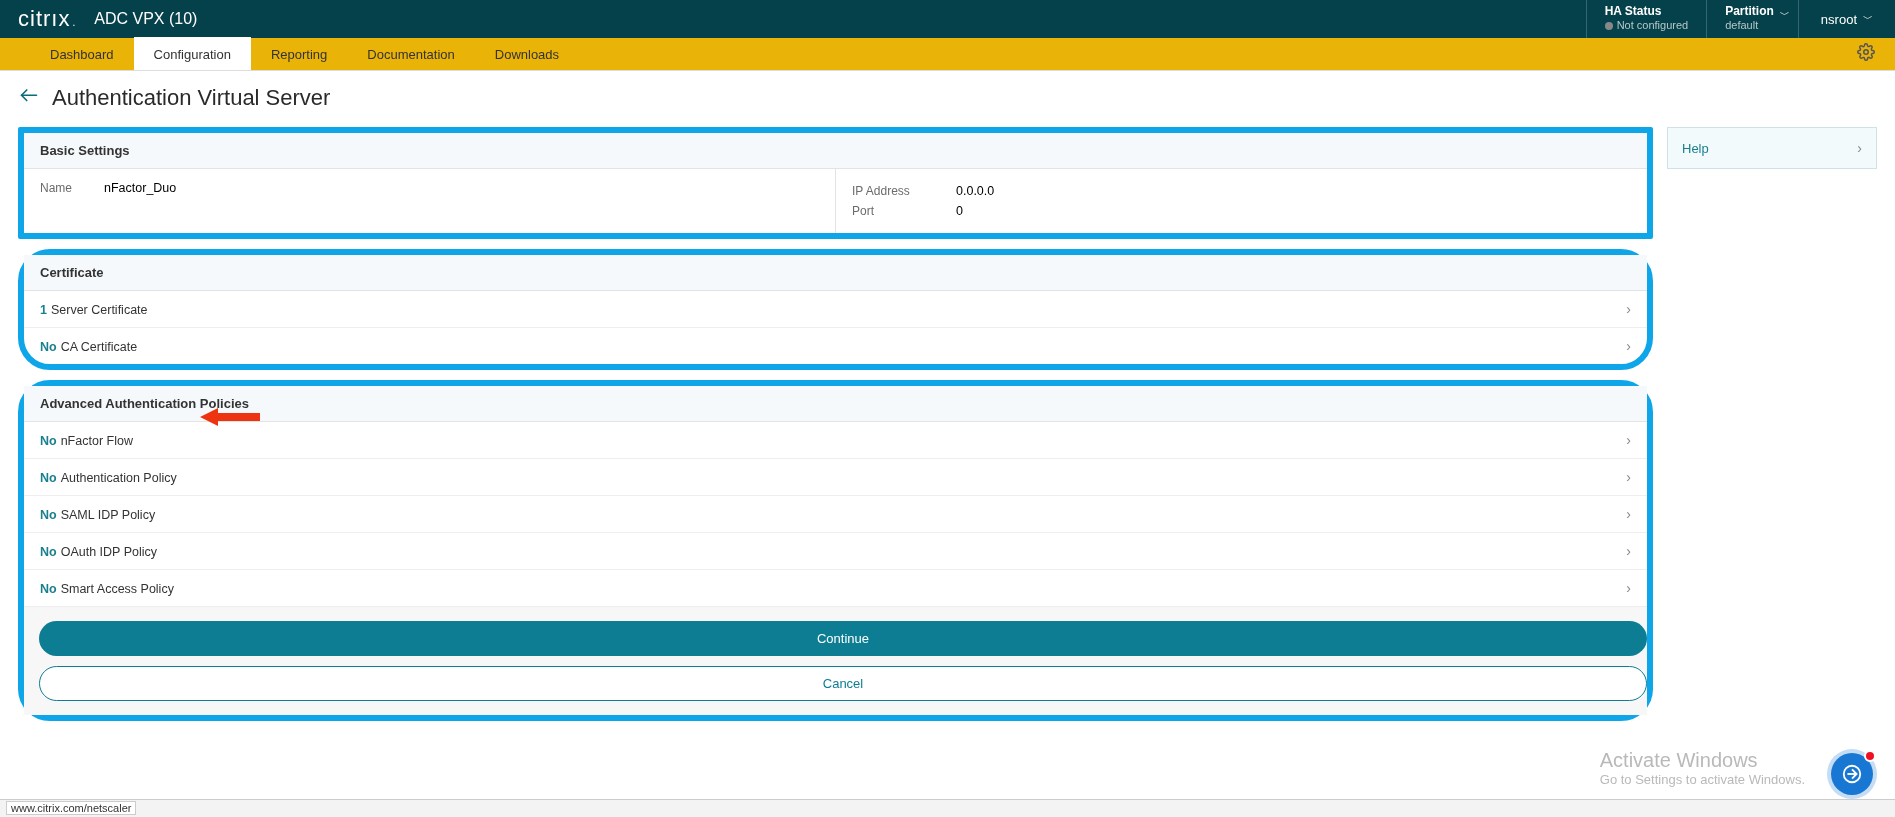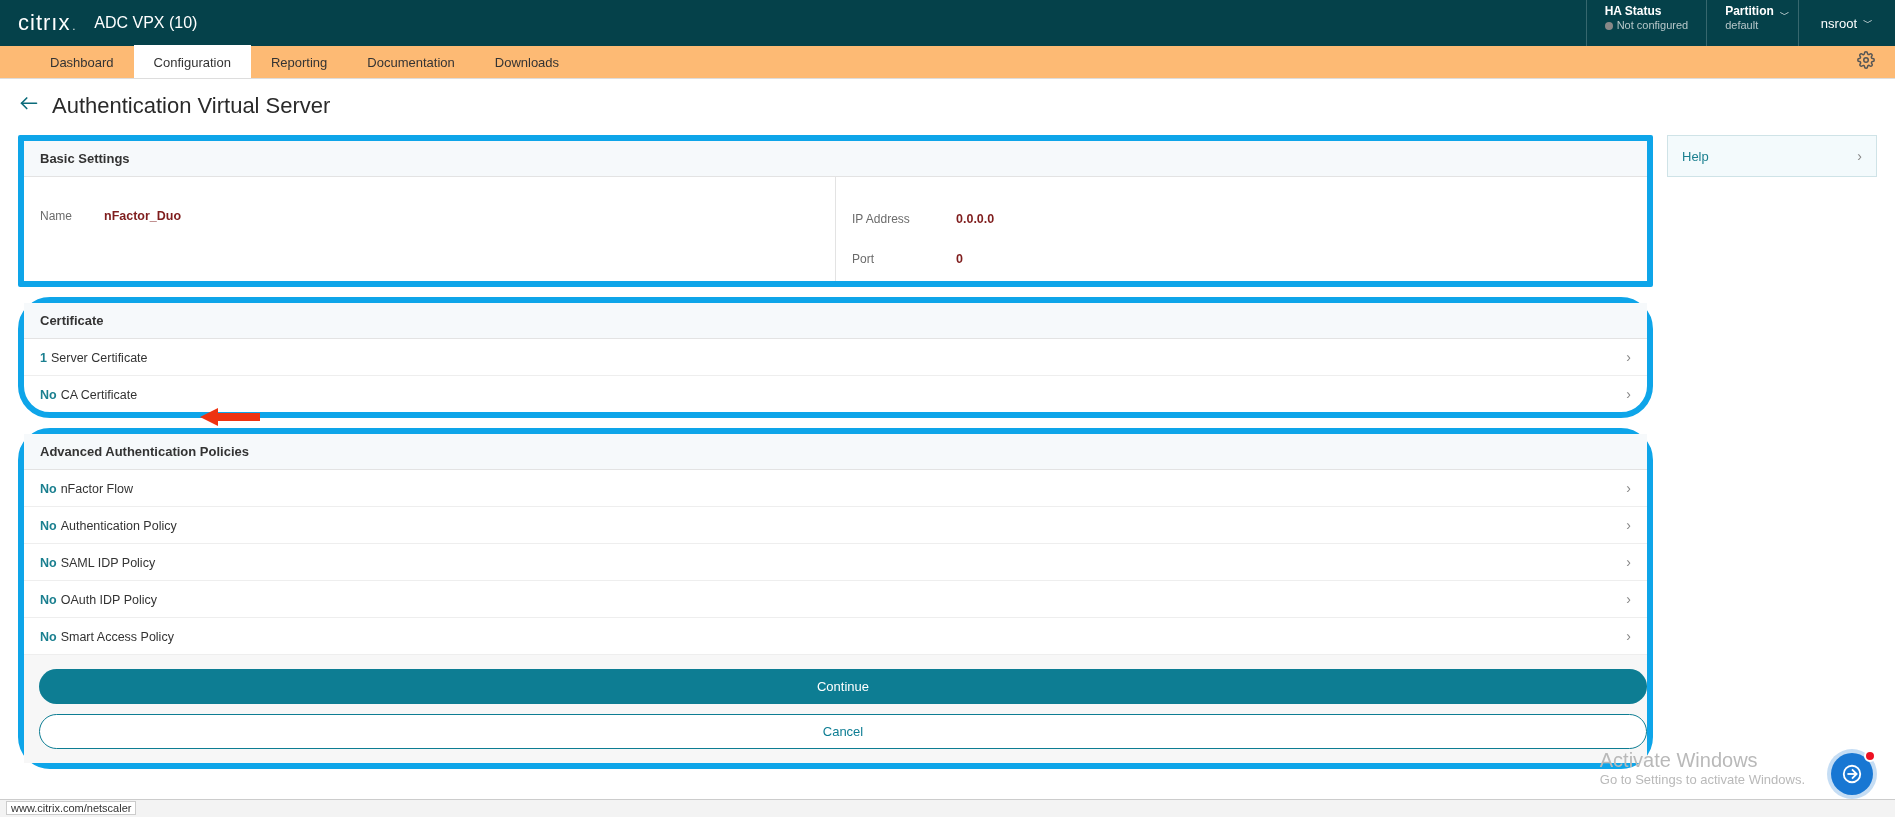--- a/index.html
+++ b/index.html
@@ -1,37 +1,37 @@
 <!DOCTYPE html>
 <html><head>
 <meta charset="utf-8">
 <style>
   * { box-sizing: border-box; margin: 0; padding: 0; font-family: Arial, Helvetica, sans-serif; }
   body { background: #fff; color: #333; font-size: 13px; width: 1895px; height: 817px; position: relative; overflow: hidden; }
 
   
-  .top-header { background: #05414a; color: #fff; height: 46px; display: flex; align-items: center; }
+  .top-header { background: #05414a; color: #fff; height: 38px; display: flex; align-items: center; }
   .logo { font-family: Arial; font-size: 22px; font-weight: 300; letter-spacing: 1px; padding: 0 18px; display: flex; align-items: baseline; }
   .logo .dot { font-size: 10px; margin-left: 2px; }
   .product-title { font-size: 16px; color: #fff; font-weight: 400; }
   .header-right { margin-left: auto; display: flex; align-items: stretch; height: 100%; }
   .ha-block { padding: 4px 18px 0 18px; border-left: 1px solid rgba(255,255,255,0.2); font-size: 11px; line-height: 14px; }
   .ha-title { font-weight: bold; font-size: 12px; }
   .ha-sub { color: #b7c7c9; }
   .ha-dot { display:inline-block; width:8px; height:8px; border-radius:50%; background:#888; margin-right:4px; vertical-align: middle;}
   .part-block { padding: 4px 8px 0 18px; border-left: 1px solid rgba(255,255,255,0.2); font-size: 11px; line-height: 14px; display:flex; align-items: flex-start;}
   .part-inner { margin-right: 6px;}
   .part-title { font-weight: bold; font-size: 12px; }
   .part-sub { color: #b7c7c9; }
   .chev-down { color: #fff; font-size: 10px; margin-top:4px; }
   .user-block { padding: 0 22px; border-left: 1px solid rgba(255,255,255,0.2); display:flex; align-items:center; font-size: 13px;}
   .user-block .chev-down { margin-left:6px; margin-top:0;}
 
   
-  .tabs-bar { background: #fdba74; border-bottom: 1px solid #ddd; height: 33px; display:flex; align-items:stretch; padding-left: 30px; }
+  .tabs-bar { background: #eab308; border-bottom: 1px solid #ddd; height: 33px; display:flex; align-items:stretch; padding-left: 30px; }
   .tab { padding: 0 20px; display:flex; align-items:center; color:#333; font-size:13px; cursor:pointer; }
   .tab.active { background:#fff; border-top: 2px solid #fff; margin-top:-1px;}
   .tabs-right { margin-left:auto; display:flex; align-items:center; padding-right: 20px;}
   .gear { font-size: 18px; color:#555; cursor:pointer; }
 
   
   .page { padding: 14px 18px 0 18px; }
   .page-head { display:flex; align-items:center; margin-bottom: 16px; }
   .back-arrow { color:#0b6b7a; font-size: 22px; margin-right: 12px; cursor:pointer; font-weight: bold;}
   .page-title { font-size: 22px; color:#2a2a2a; font-weight: 400; }
@@ -42,21 +42,21 @@
 
   .panel { border: 6px solid #0ea5e9; border-radius: 2px; background:#fff; }
   .panel + .panel { margin-top: 10px; border-radius: 32px; }
   .panel-header { background: #f6f9fb; border-bottom: 1px solid #e3e3e3; padding: 10px 16px; font-weight: bold; color:#333; }
   .panel-body { padding: 0; }
 
   .basic-grid { display:flex; }
   .basic-left { flex:1; padding: 12px 16px; border-right: 1px solid #e3e3e3; display:flex; gap: 24px; align-items: baseline;}
   .basic-right { flex:1; padding: 12px 16px; }
   .label { color:#6b6b6b; font-size: 12px; min-width: 40px;}
-  .value { color:#7f1d1d; font-weight: bold; font-size: 12.5px; margin-top: 20px;}
+  .value { color:#000000; font-weight: normal; font-size: 12.5px;}
   .kv-row { display:flex; gap: 36px; align-items: baseline; line-height: 20px;}
   .kv-row .label { min-width: 68px;}
 
   .list-row { display:flex; align-items:center; justify-content: space-between; padding: 10px 16px; border-top: 1px solid #eee; cursor:pointer;}
   .list-row:first-child { border-top: none; }
   .count-link { color:#1a7f8f; font-weight: bold; margin-right: 4px; font-size: 12.5px;}
   .row-text { color:#333; font-size: 12.5px;}
   .chev-right { color:#888; font-size: 14px;}
 
   .help-panel { border: 1px solid #cfe3e7; background:#f3fafc; border-radius: 0; padding: 12px 14px; display:flex; align-items:center; justify-content: space-between; cursor:pointer;}

